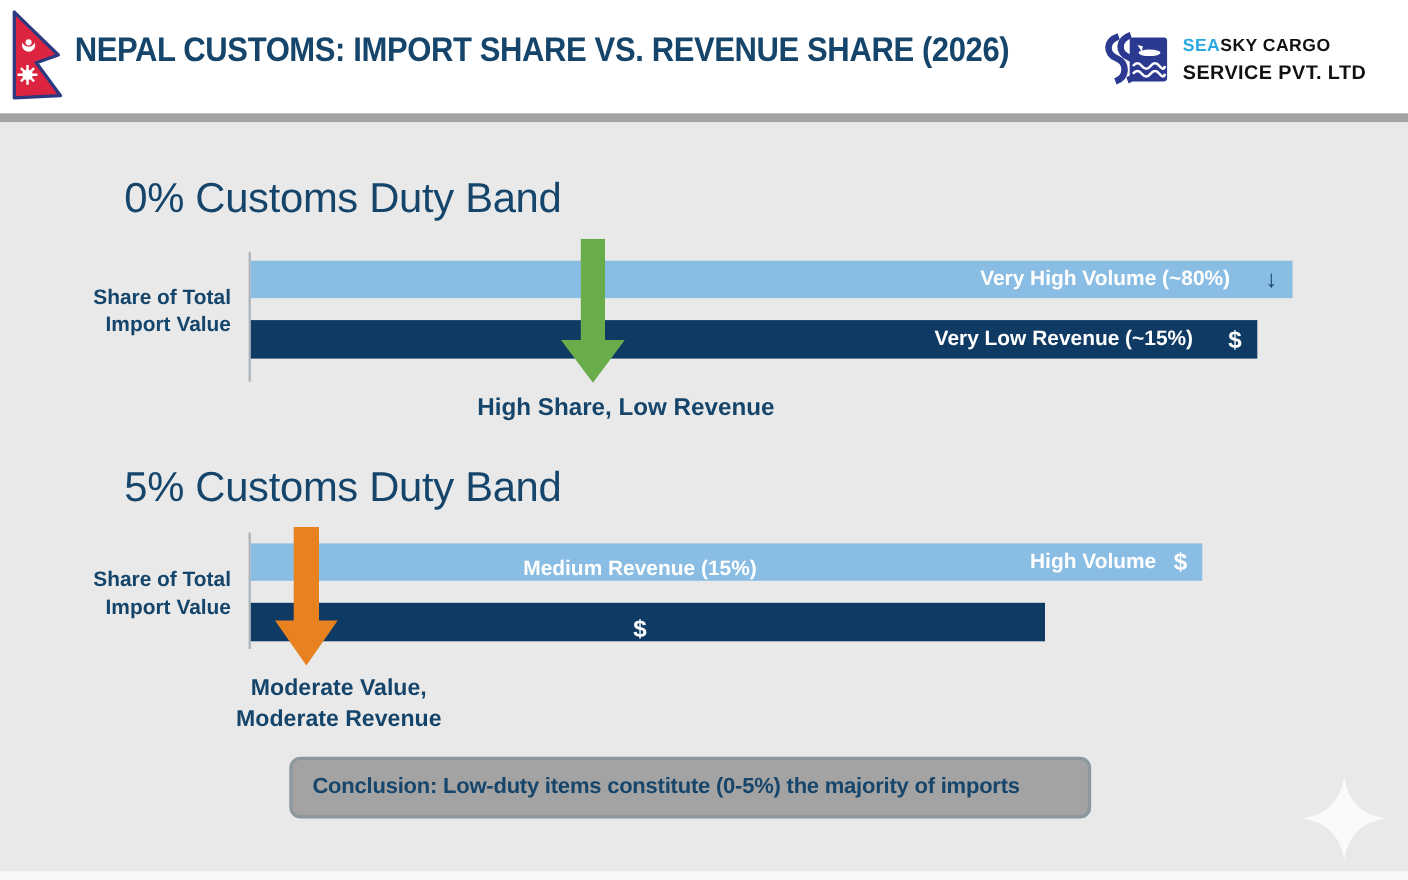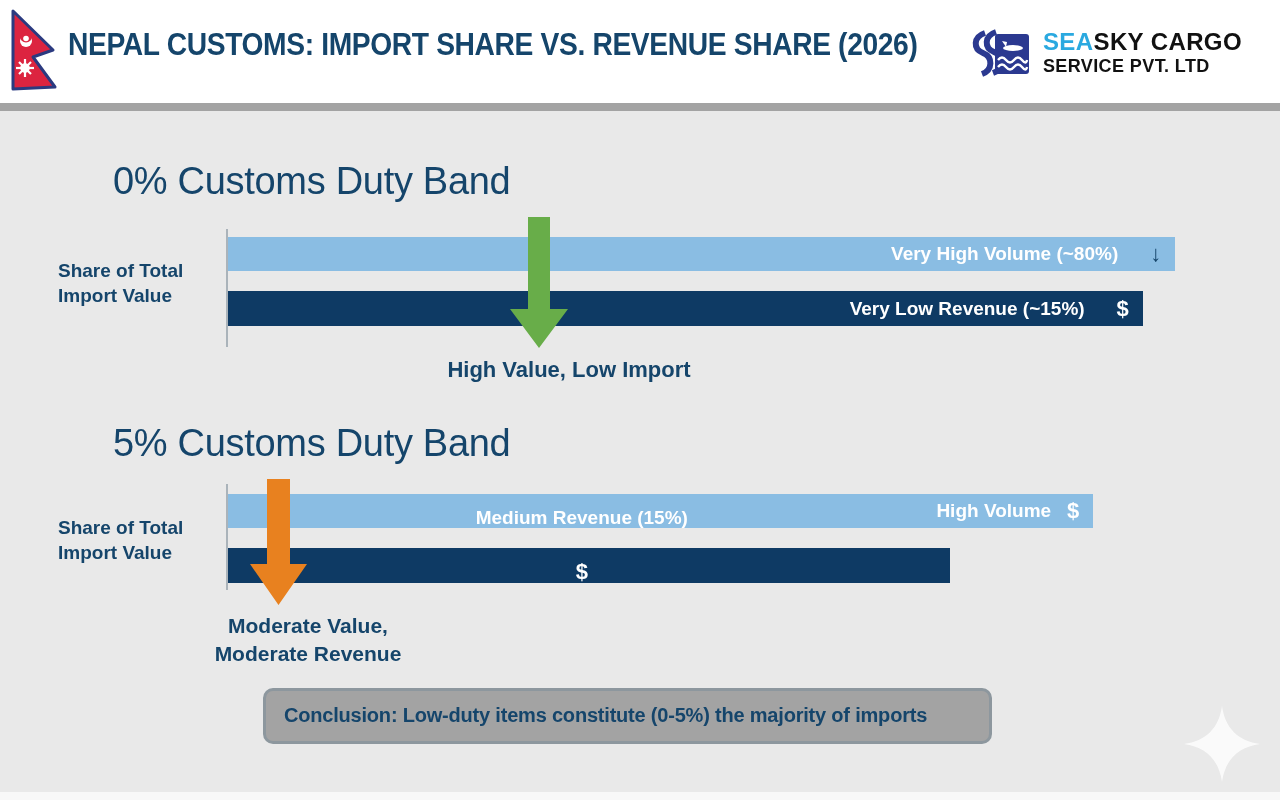--- a/index.html
+++ b/index.html
@@ -16,32 +16,32 @@
   }
   .flag{position:absolute;left:10px;top:8px;}
   .page-title{
     position:absolute;left:68px;top:27px;
     font-size:31px;font-weight:bold;color:#15456b;
     letter-spacing:-0.4px;white-space:nowrap;
     transform:scaleX(0.91);transform-origin:left center;
   }
   .logo{position:absolute;right:38px;top:28px;display:flex;align-items:center;gap:12px;}
   .logo-text{line-height:24px;font-weight:bold;letter-spacing:0.4px;}
-  .logo-line1{font-size:24px;color:#111111;white-space:nowrap;}
+  .logo-line1{font-size:16px;color:#111111;white-space:nowrap;}
   .logo-line1 .hl{color:#2aa9e0;}
   .logo-line2{font-size:18px;color:#111111;white-space:nowrap;}
   
   .section-title{
     position:absolute;left:88px;
     font-size:38px;font-weight:normal;color:#15456b;letter-spacing:-0.3px;margin-left:25px;
   }
   .ylabel{
     position:absolute;left:58px;width:152px;
     font-size:19px;font-weight:bold;color:#15456b;
-    text-align:left;line-height:25px;
+    text-align:right;line-height:25px;
   }
   .axis-line{position:absolute;width:2px;background:#aab3ba;}
   .bar{
     position:absolute;left:228px;height:34px;
     display:flex;align-items:center;justify-content:flex-end;
     gap:32px;padding-right:14px;box-sizing:border-box;
     color:#ffffff;font-size:19px;font-weight:bold;white-space:nowrap;
   }
   .bar .icon{font-size:22px;font-weight:bold;line-height:1;}
   .arrow-svg{position:absolute;z-index:5;}
@@ -115,21 +115,21 @@
 <div class="bar" style="top: 291px; height: 35px; width: 914.872px; background: rgb(14, 58, 100);">
   <span>Very Low Revenue (~15%)</span>
   <span class="icon" style="color: rgb(255, 255, 255);">$</span>
 </div>
 
 <svg class="arrow-svg" style="left:510px;top:217px;" width="58" height="131" viewBox="0 0 58 131">
   <polygon fill="#68ad49" points="18,0 40,0 40,92 58,92 29,131 0,92 18,92"></polygon>
 </svg>
 
 <div class="caption" style="left:399px;top:356px;width:340px;">
-  <div>High Value, Low Import</div>
+  <div>High Share, Low Revenue</div>
 </div>
 
 <div class="section-title" style="top:422px;">5% Customs Duty Band</div>
 
 <div class="ylabel" style="top:515px;">
   <div>Share of Total</div>
   <div>Import Value</div>
 </div>
 
 <div class="axis-line" style="left:226px;top:484px;height:106px;"></div>

